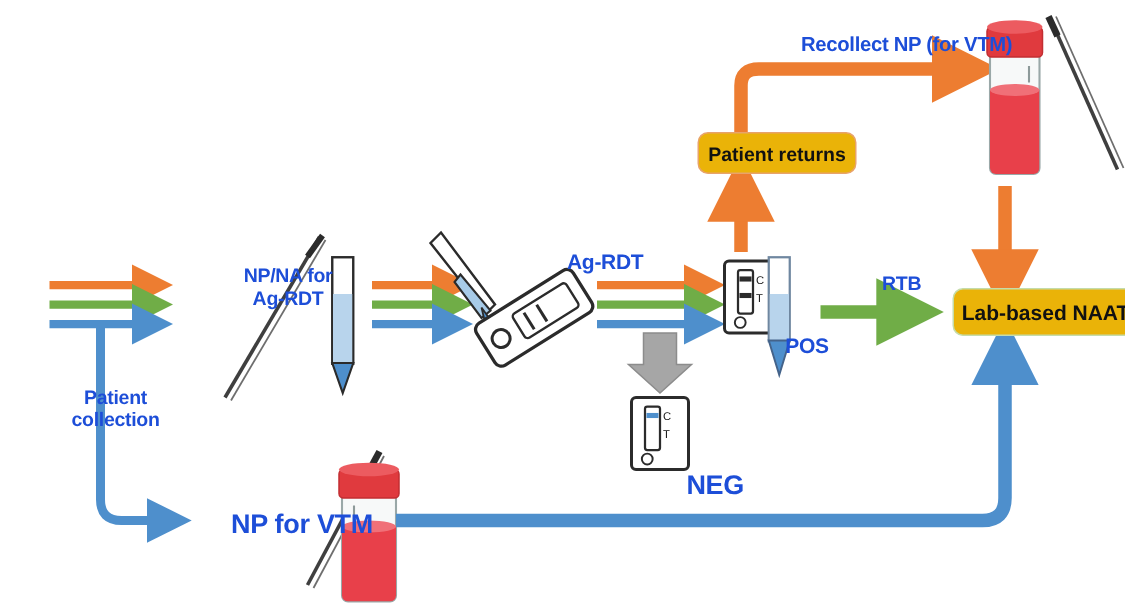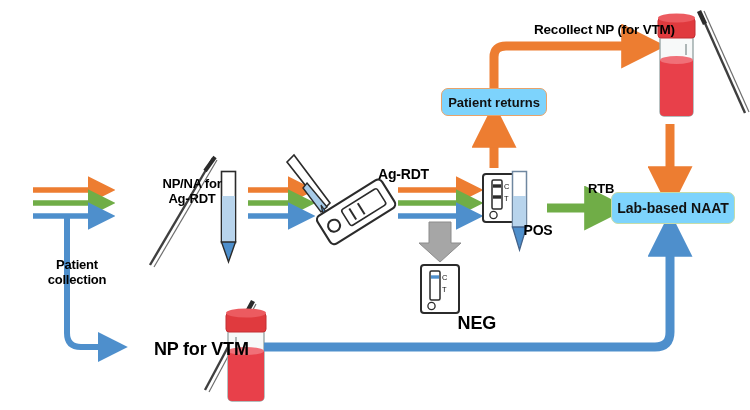--- a/index.html
+++ b/index.html
@@ -1,23 +1,23 @@
 <!DOCTYPE html>
 <html><head>
 <meta charset="utf-8">
 <style>
   html,body{margin:0;padding:0;background:#ffffff;}
   body{width:750px;height:410px;position:relative;overflow:hidden;
        font-family:"Liberation Sans",sans-serif;}
   #stage{position:absolute;left:0;top:0;width:750px;height:410px;}
-  .lbl{position:absolute;font-weight:bold;color:#000000;line-height:1.15;
+  .lbl{position:absolute;font-weight:bold;color:#1d4ed8;line-height:1.15;
        white-space:pre;letter-spacing:-0.2px;padding-left:36px;}
   .box{position:absolute;box-sizing:border-box;display:flex;
        align-items:center;justify-content:center;border-radius:7px;
-       font-weight:bold;color:#111;background:#7dd3fc;}
+       font-weight:bold;color:#111;background:#eab308;margin-left:24px;}
   svg.layer{position:absolute;left:0;top:0;width:750px;height:410px;}
 </style>
 </head>
 <body>
 
 <div id="stage">
 
   <svg class="layer" viewBox="0 0 750 410">
     <defs>
       <marker id="mOrange" markerWidth="5" markerHeight="5" refX="2.2" refY="2.5" orient="auto">

